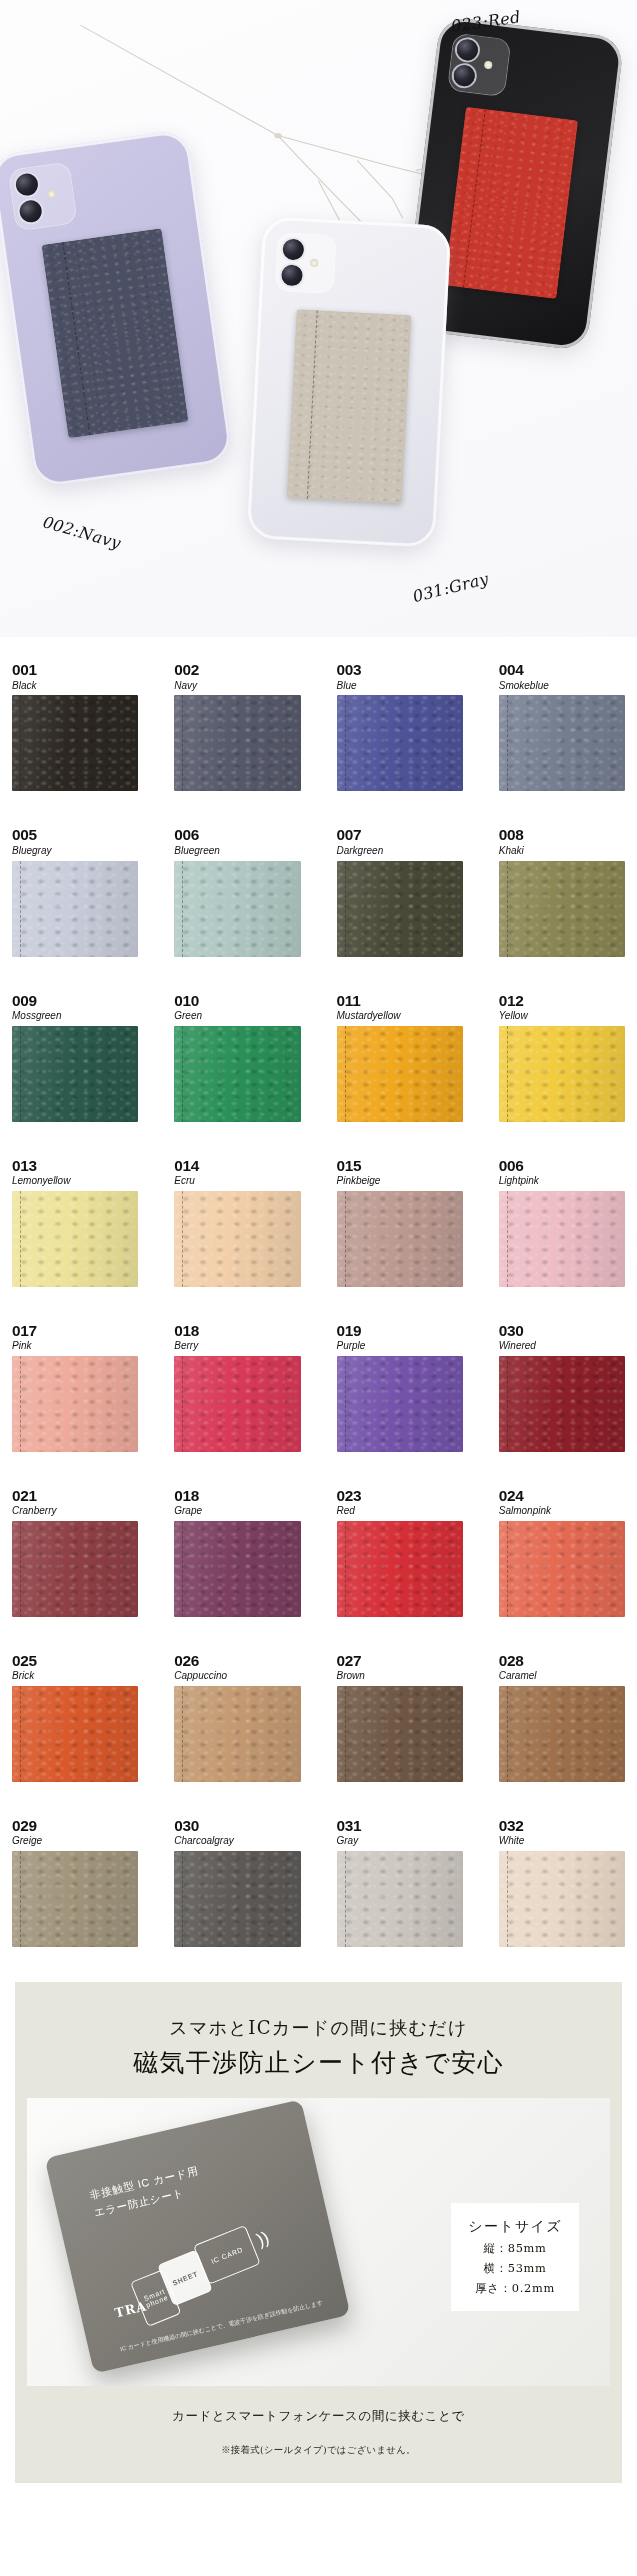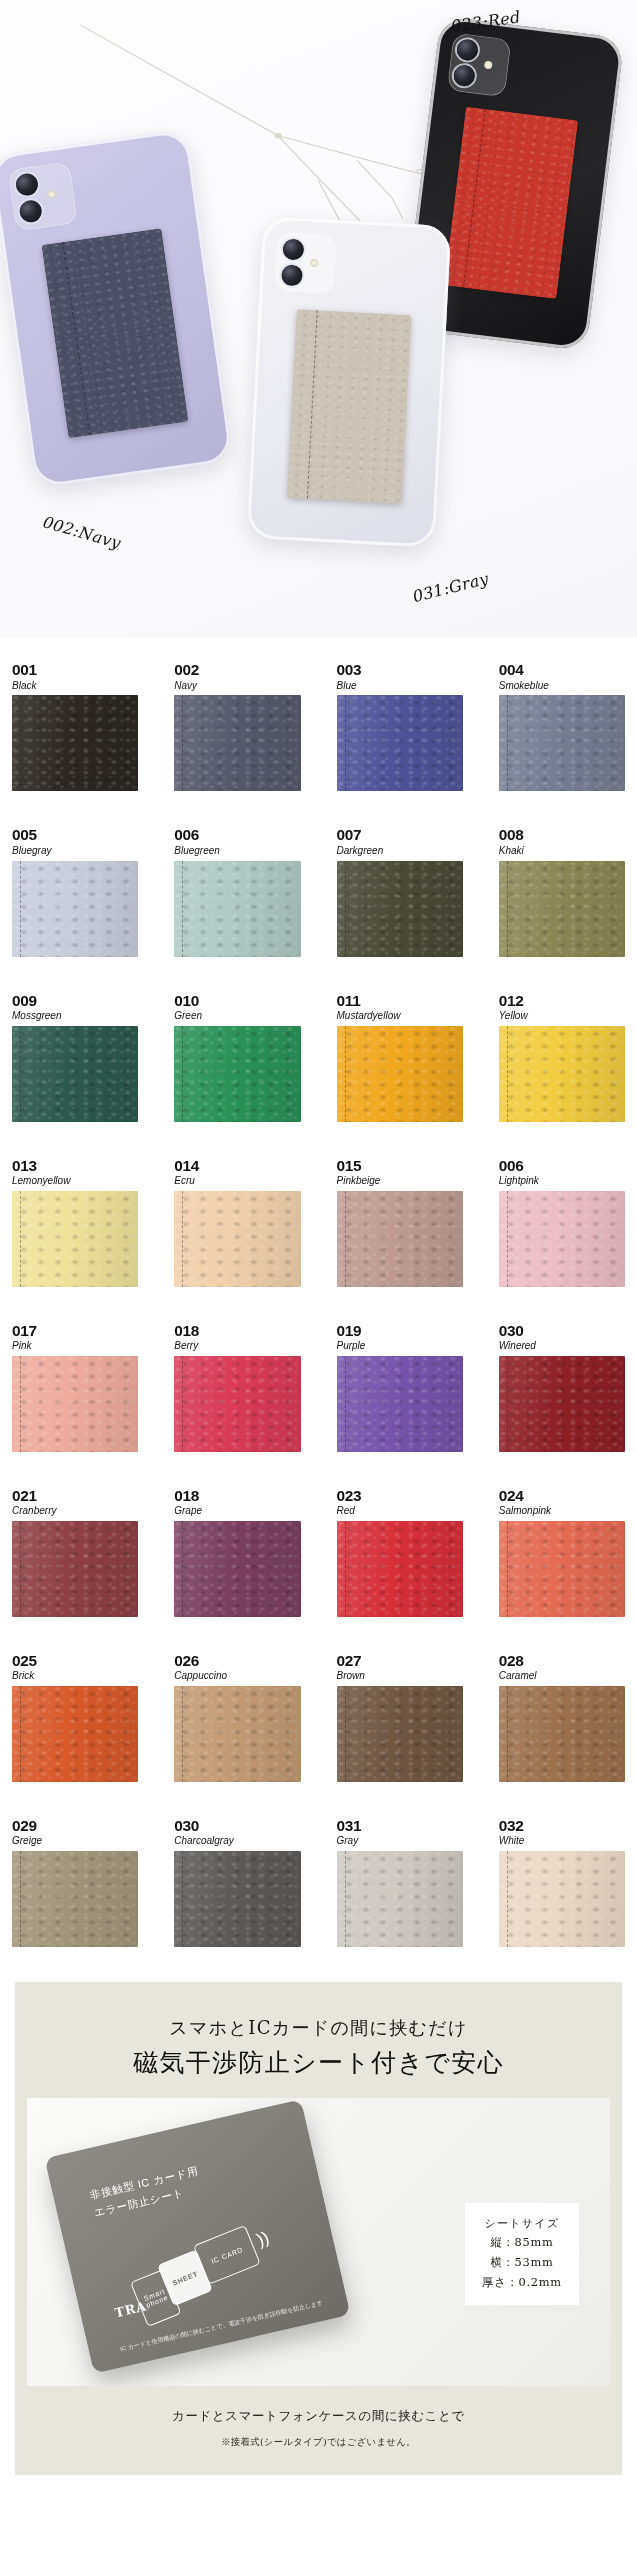--- a/index.html
+++ b/index.html
@@ -199,30 +199,30 @@
     font-family: "DejaVu Serif", serif;
   }
   .spec {
     position: absolute; right: 31px; top: 105px;
     background: #ffffff;
     padding: 10.7px 17.4px 12px 17.4px;
     text-align: center;
     font-family: "DejaVu Serif", serif;
     color: #17170f;
   }
-  .spec .sl { font-size: 11px; letter-spacing: 1.3px; line-height: 1.75; }
+  .spec .sl { font-size: 14px; letter-spacing: 1.3px; line-height: 1.75; }
   .spec .sv { font-size: 11.4px; letter-spacing: 0.7px; line-height: 1.75; }
   .promo-foot {
     margin-top: 19px;
     text-align: center;
     font-family: "DejaVu Serif", serif;
     color: #17170f;
   }
   .promo-foot .l1 { font-size: 12.4px; line-height: 1.85; letter-spacing: 0.7px; margin-top: 19px; }
-  .promo-foot .l3 { font-size: 9.4px; margin-top: 8px; letter-spacing: 0.3px; color: #2a2a20; }
+  .promo-foot .l3 { font-size: 9.4px; margin-top: 16px; letter-spacing: 0.3px; color: #2a2a20; }
 </style>
 </head>
 <body>
 
 <div id="page">
 
   <section class="hero">
 
     <svg class="sprig" width="429" height="315" viewBox="0 0 640 470" style="left:77px;top:5.4px;">
       <g stroke="#cdc7b9" stroke-width="1.6" fill="none">

